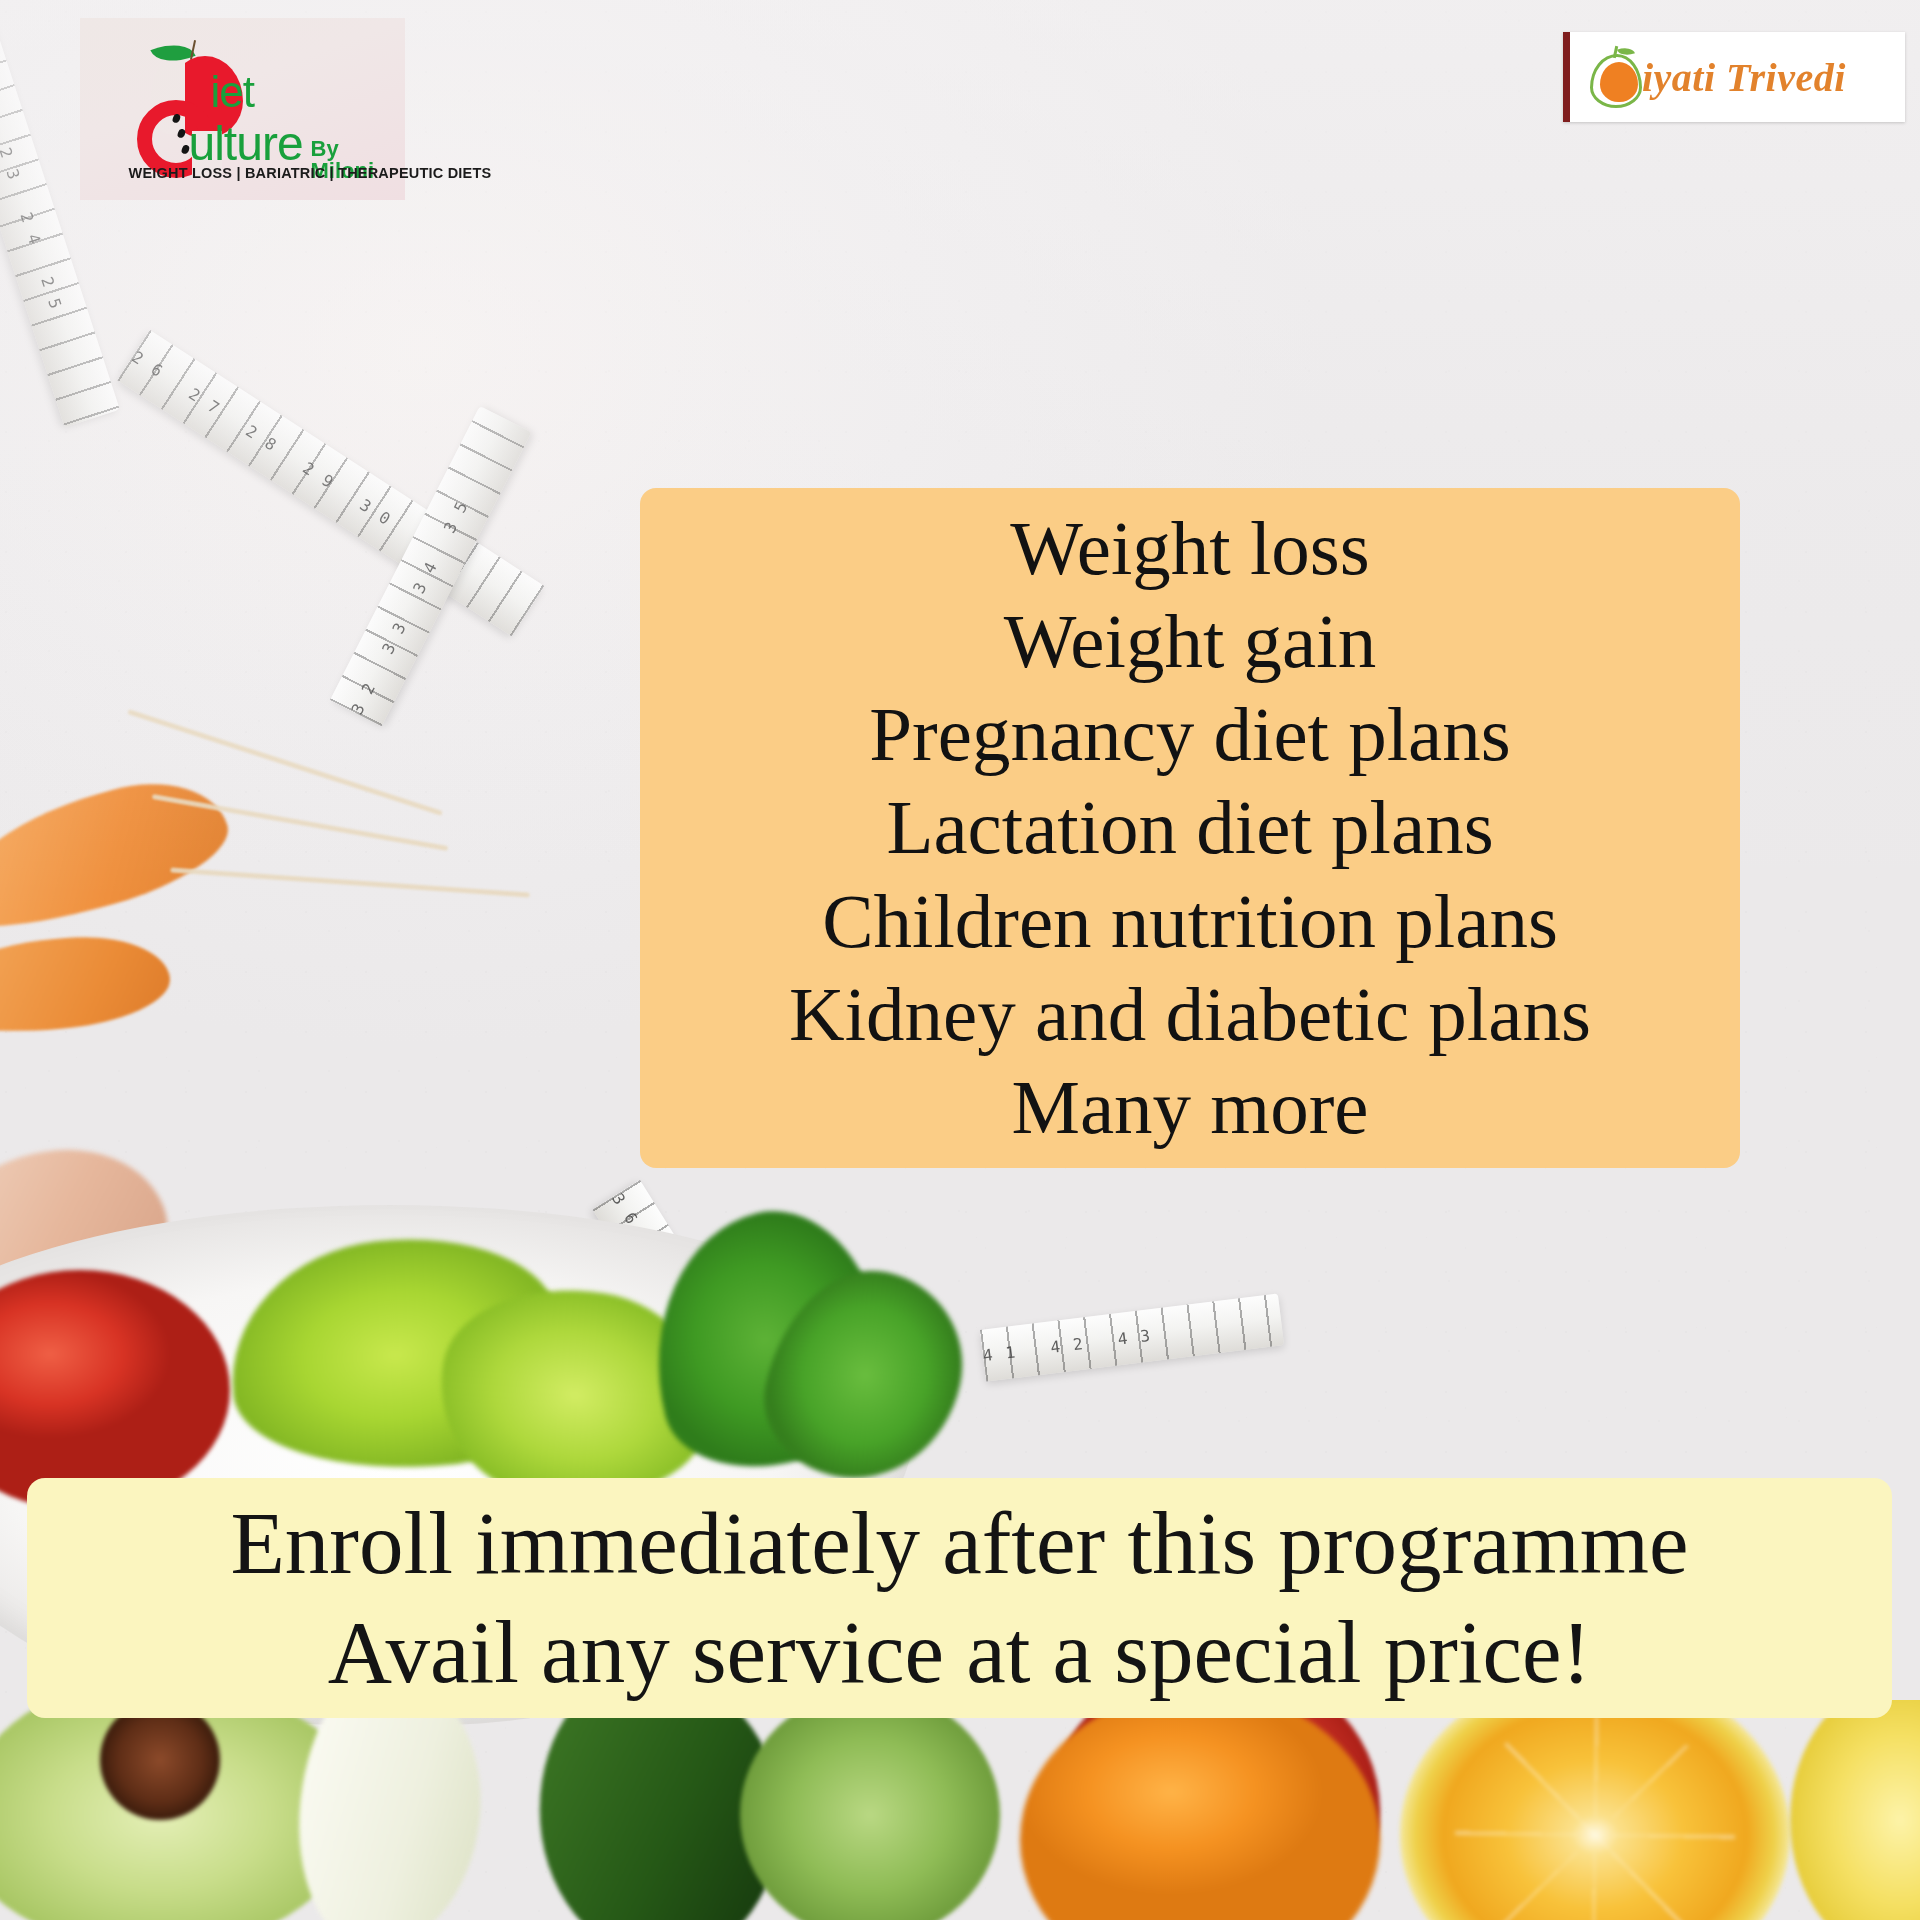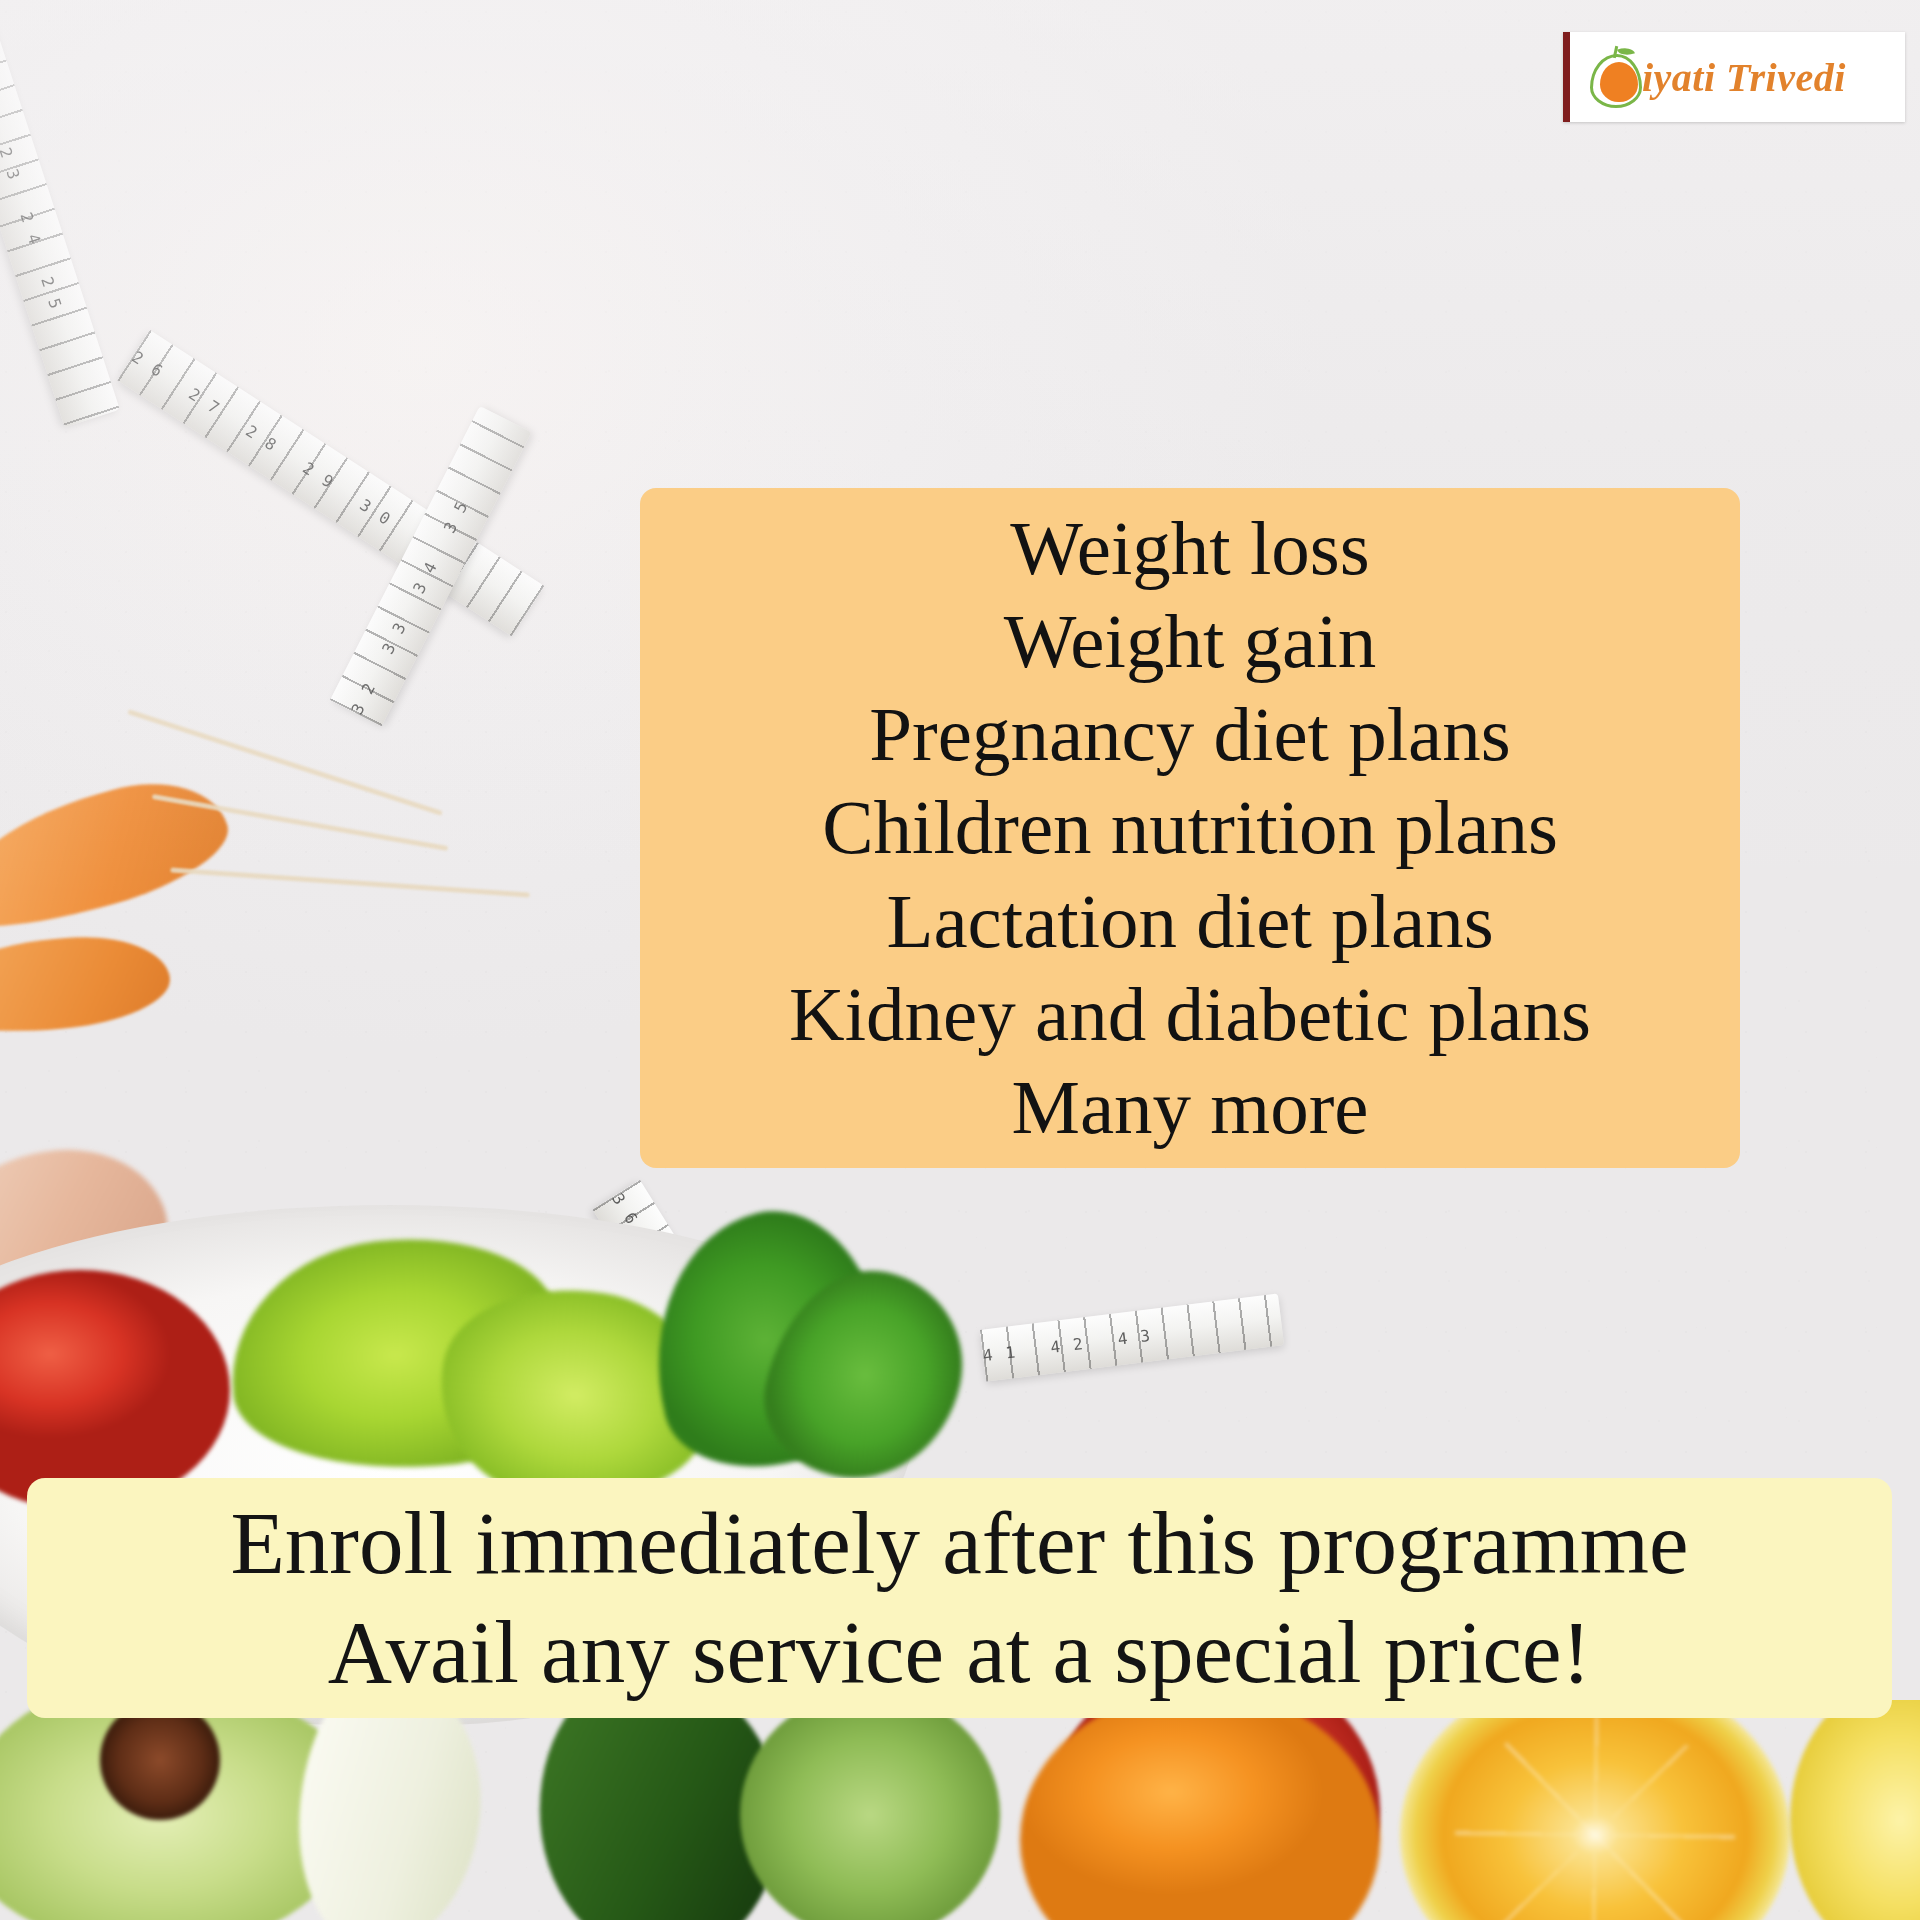--- a/index.html
+++ b/index.html
@@ -297,38 +297,55 @@
       <div class="s-item" id="s-orange-w"></div>
       <div class="s-item" id="s-orange-c">
           <div class="segs"></div>
         </div>
       <div class="s-item" id="s-lemon"></div>
     </div>
 
     <div class="bg-blur-overlay"></div>
   </div>
 
+  <div id="logo-left">
+    <div class="dc-wrap">
+      <div class="dc-leaf"></div>
+      <div class="dc-stem"></div>
+      <div class="dc-apple-red"></div>
+      <div class="dc-c-ring"></div>
+      <div class="dc-seeds">
+        <span></span>
+          <span></span>
+          <span></span>
+      </div>
+      <div class="dc-diet">iet</div>
+      <div class="dc-culture">ulture</div>
+      <div class="dc-bymiloni">By Miloni</div>
+      <div class="dc-tag">WEIGHT LOSS | BARIATRIC | THERAPEUTIC DIETS</div>
+    </div>
+  </div>
 
   <div id="logo-right">
     <div class="nt-icon">
       <div class="nt-stem"></div>
       <div class="nt-leaf"></div>
       <div class="nt-pear"></div>
       <div class="nt-inner"></div>
     </div>
     <div class="nt-text">iyati Trivedi</div>
   </div>
 
 
   <div id="services-card">
     <div class="service-line">Weight loss</div>
     <div class="service-line">Weight gain</div>
     <div class="service-line">Pregnancy diet plans</div>
+    <div class="service-line">Lactation diet plans</div>
     <div class="service-line">Children nutrition plans</div>
-    <div class="service-line">Lactation diet plans</div>
     <div class="service-line">Kidney and diabetic plans</div>
     <div class="service-line">Many more</div>
   </div>
 
   <div id="cta-card">
     <div class="cta-line">Enroll immediately after this programme</div>
     <div class="cta-line">Avail any service at a special price!</div>
   </div>
 
 </div>

